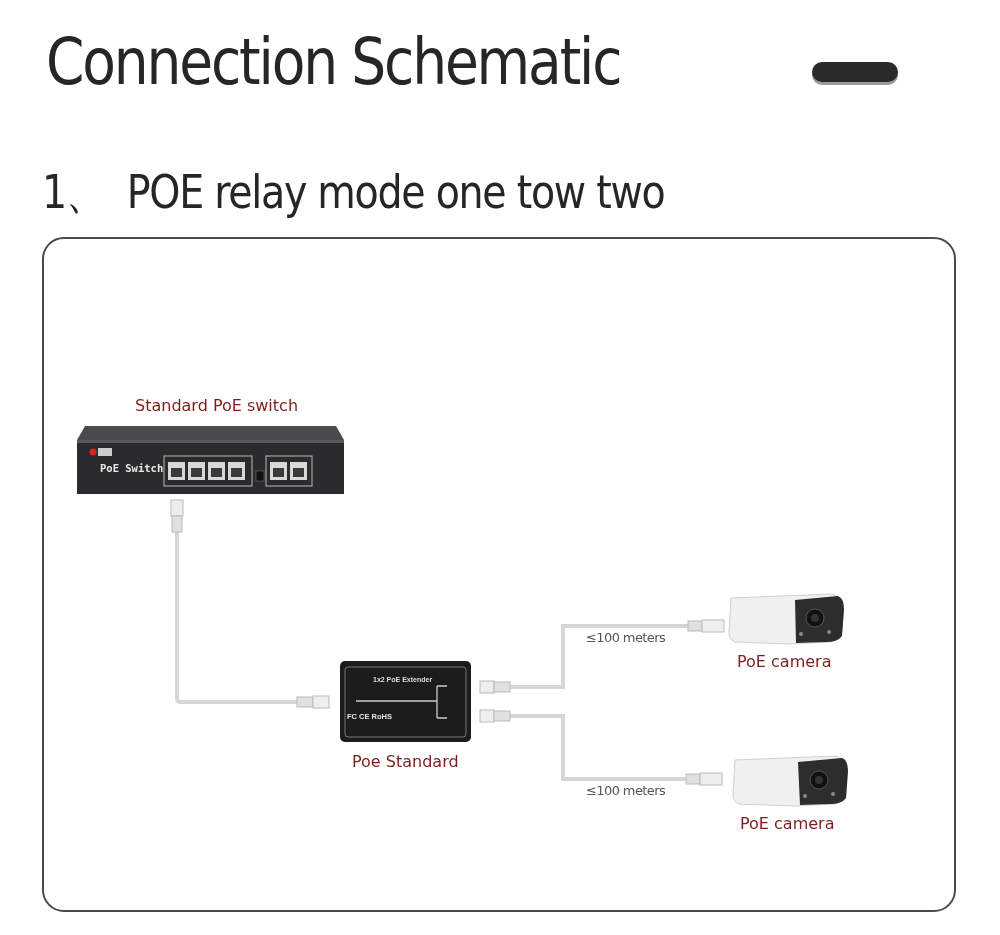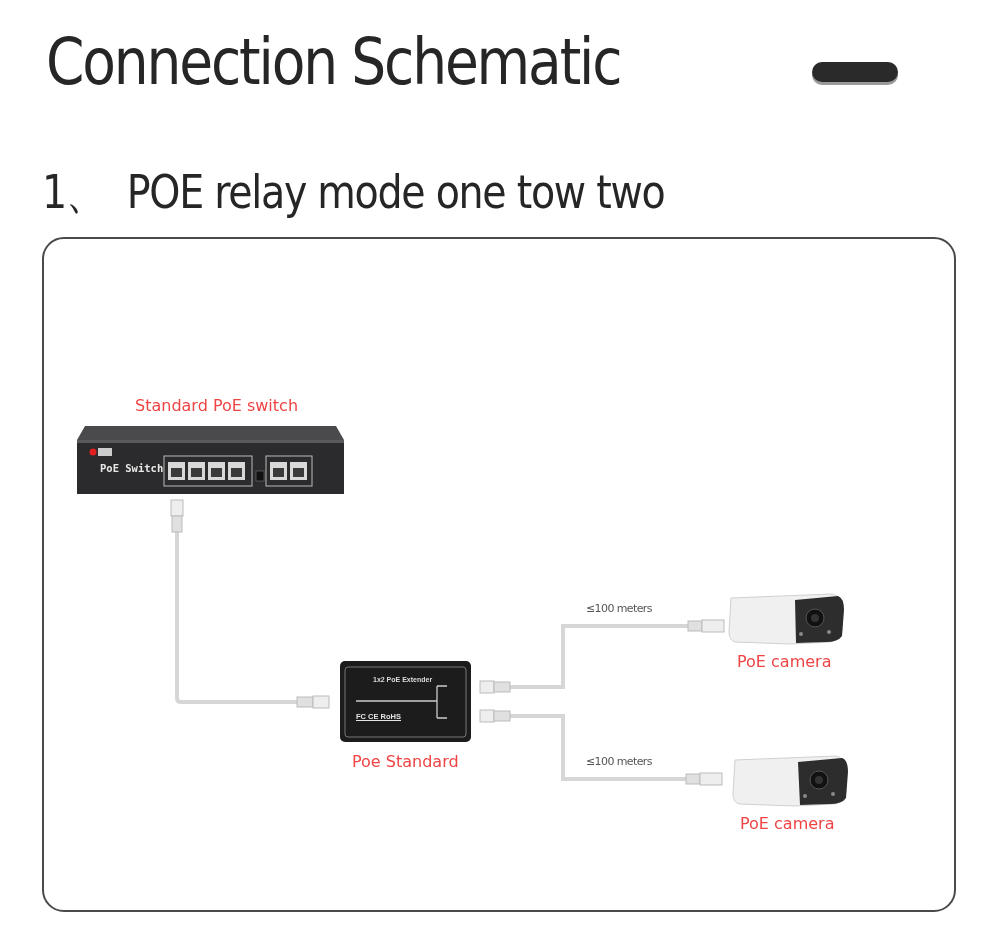--- a/index.html
+++ b/index.html
@@ -1,26 +1,26 @@
 <!DOCTYPE html>
 <html><head>
 <meta charset="utf-8">
 <style>
   html,body{margin:0;padding:0;background:#ffffff;}
   body{width:1000px;height:935px;position:relative;overflow:hidden;font-family:"Liberation Sans","DejaVu Sans",sans-serif;color:#222;}
   .title{position:absolute;left:46px;top:22px;font-size:64px;font-weight:400;letter-spacing:-2.5px;color:#262626;line-height:80px;font-family:"DejaVu Sans",sans-serif;transform:scaleX(0.86);transform-origin:left top;}
   .dash{position:absolute;left:812px;top:62px;width:86px;height:20px;border-radius:10px;background:#2a2a2a;box-shadow:0 3px 0 #9a9a9a;}
   .subtitle{position:absolute;left:42px;top:162px;font-size:46px;color:#262626;line-height:60px;letter-spacing:-1.5px;font-family:"DejaVu Sans",sans-serif;transform:scaleX(0.86);transform-origin:left top;white-space:pre;}
   .frame{position:absolute;left:42px;top:237px;width:914px;height:675px;border:2px solid #4a4a4a;border-radius:22px;box-sizing:border-box;}
-  .lbl{position:absolute;font-size:16px;color:#ef4444;white-space:nowrap;font-family:"DejaVu Sans",sans-serif;}
-  .dist{position:absolute;font-size:11px;color:#555;letter-spacing:-0.6px;white-space:nowrap;font-family:"DejaVu Sans",sans-serif;}
+  .lbl{position:absolute;font-size:16px;color:#7f1d1d;white-space:nowrap;font-family:"DejaVu Sans",sans-serif;}
+  .dist{position:absolute;font-size:13px;color:#555;letter-spacing:-0.6px;white-space:nowrap;font-family:"DejaVu Sans",sans-serif;margin-top:28px;}
   svg.diagram{position:absolute;left:0;top:0;}
   .txt-switch{position:absolute;left:100px;top:462px;font-family:"DejaVu Sans Mono",monospace;font-size:10.5px;font-weight:bold;color:#e8e8e8;}
   .txt-ext{position:absolute;left:373px;top:676px;font-size:7px;color:#ddd;font-weight:bold;}
-  .txt-cert{position:absolute;left:356px;top:712px;font-size:7.5px;color:#e5e5e5;font-weight:bold;text-decoration:underline;}
+  .txt-cert{position:absolute;left:347px;top:712px;font-size:7.5px;color:#e5e5e5;font-weight:bold;}
 </style>
 </head>
 <body>
 
 <div class="title">Connection Schematic</div>
 <div class="dash"></div>
 <div class="subtitle"><span>1、</span>  <span>POE relay mode one tow two</span></div>
 
 <div class="frame"></div>
 

